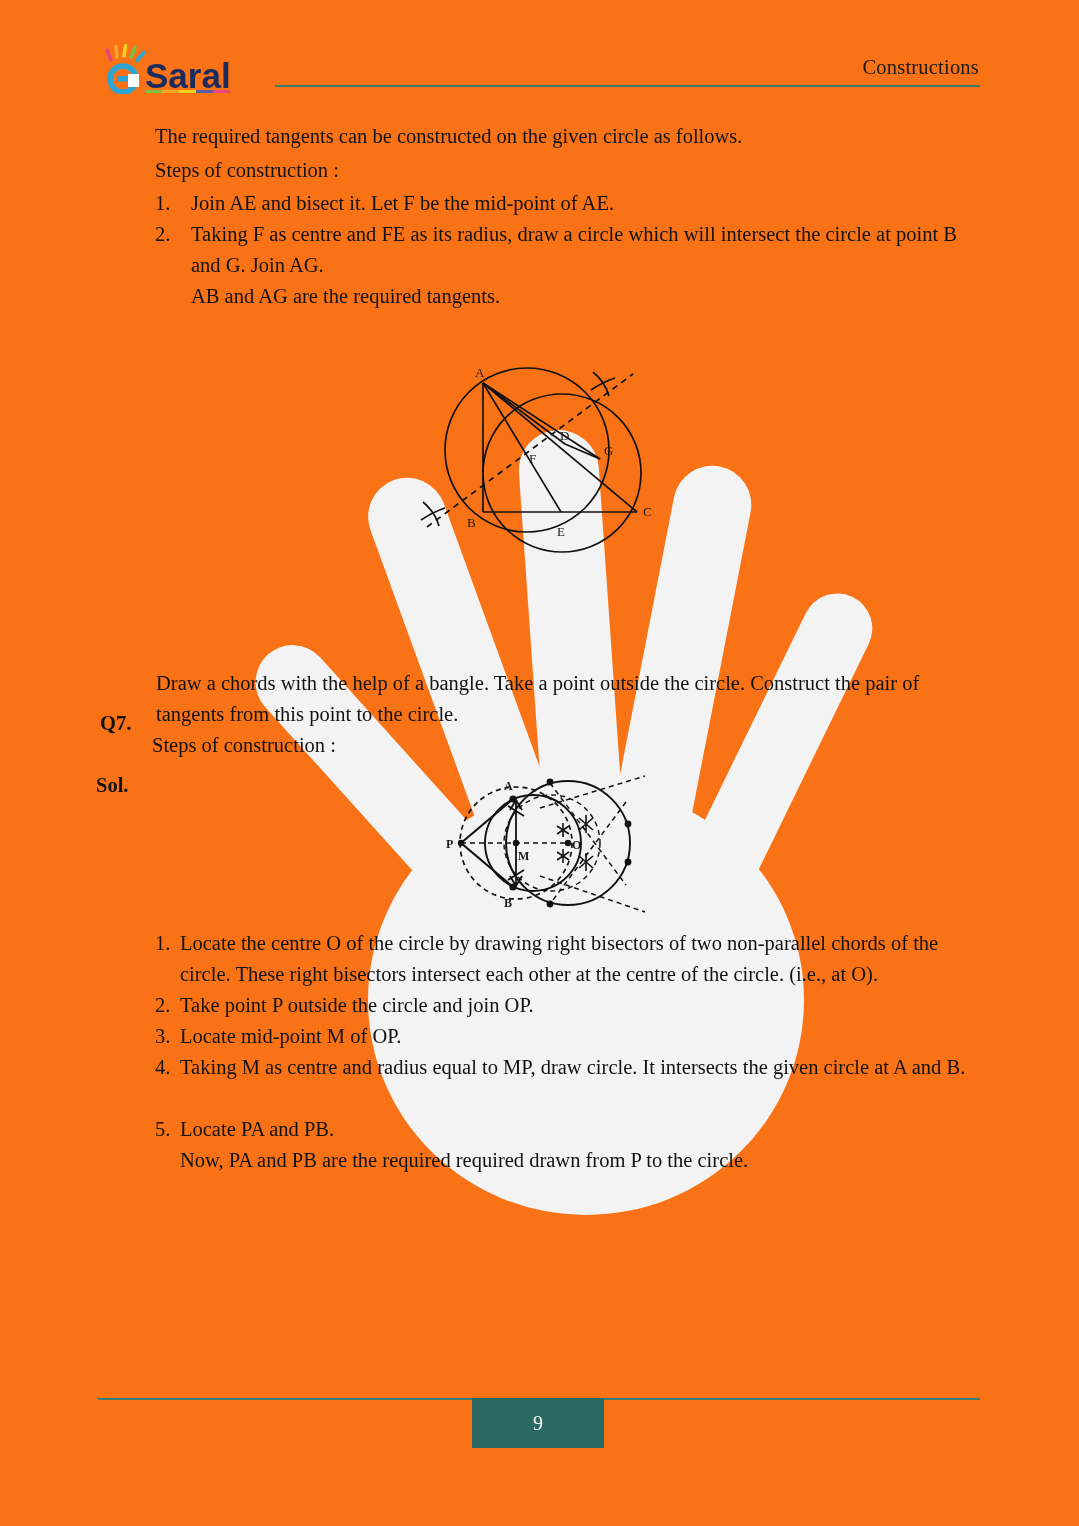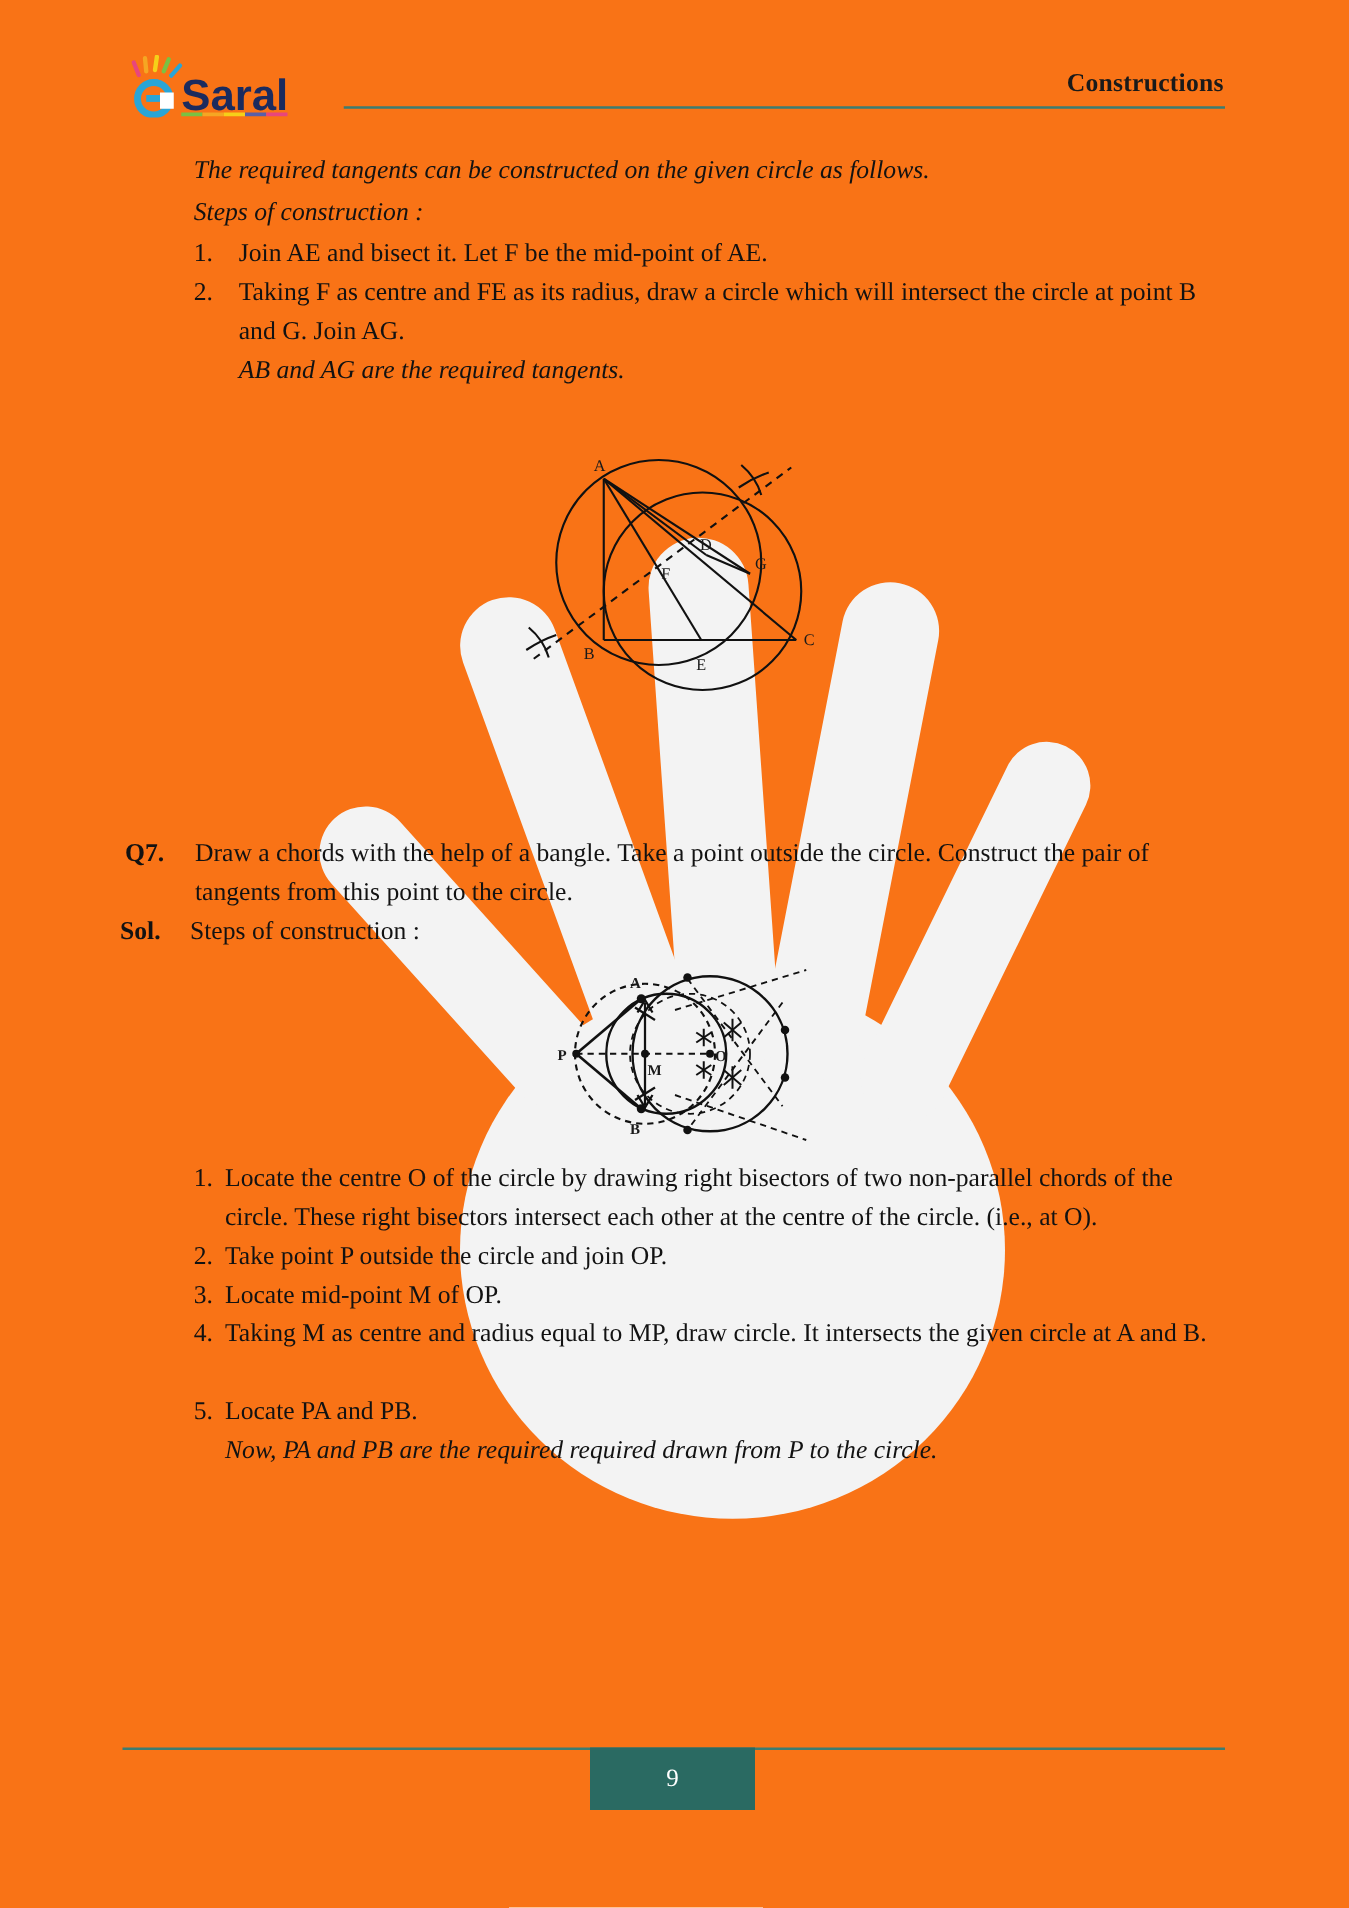--- a/index.html
+++ b/index.html
@@ -45,21 +45,20 @@
   }
   .header-title {
     position: absolute;
     right: 100px;
     top: 56px;
     font-size: 20.5px;
     font-family: "Liberation Serif", "DejaVu Serif", serif;
     color: #1a1a1a;
     letter-spacing: 0.2px;
     white-space: nowrap;
-    font-weight: bold;
   }
   .header-rule {
     position: absolute;
     left: 275px;
     top: 85px;
     width: 705px;
     height: 0;
     border-top: 2.2px solid #3c7d72;
   }
 
@@ -68,21 +67,20 @@
     position: absolute;
     left: 0; top: 0;
     width: 1079px;
     z-index: 2;
   }
   .para {
     position: absolute;
     font-size: 20.5px;
     line-height: 31px;
     color: #121212;
-    font-style: italic;
   }
   .para-indent {
     left: 155px;
     width: 828px;
   }
   .num-row {
     position: absolute;
     display: flex;
     font-size: 20.5px;
     line-height: 31px;
@@ -98,20 +96,21 @@
   .qrow {
     position: absolute;
     display: flex;
     font-size: 20.5px;
     line-height: 31px;
     color: #121212;
   }
   .qrow .qlabel {
     flex: 0 0 56px;
     font-weight: bold;
+    margin-top: 40px;
   }
   .qrow .qtext {
     flex: 1 1 auto;
   }
 
   
   .figure {
     position: absolute;
     z-index: 2;
   }

